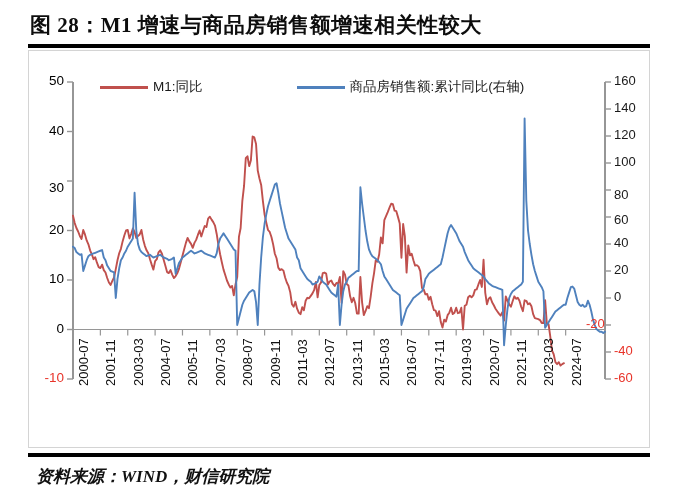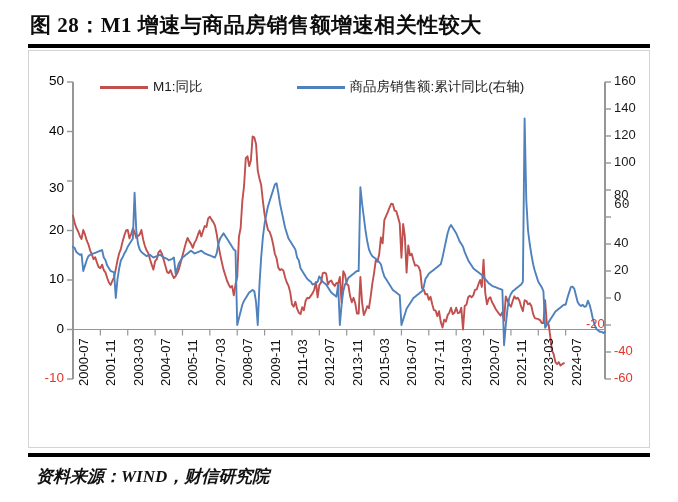--- a/index.html
+++ b/index.html
@@ -157,21 +157,21 @@
     <div class="ylab" style="left: 28px; width: 36px; top: 173px; margin-top: 8px;">30</div>
     <div class="ylab" style="left: 28px; width: 36px; top: 222.5px;">20</div>
     <div class="ylab" style="left: 28px; width: 36px; top: 272px;">10</div>
     <div class="ylab" style="left: 28px; width: 36px; top: 321.5px;">0</div>
     <div class="ylab neg" style="left: 28px; width: 36px; top: 371px;">-10</div>
     <div class="ylab-r" style="left: 614px; top: 74px;">160</div>
     <div class="ylab-r" style="left: 614px; top: 101px;">140</div>
     <div class="ylab-r" style="left: 614px; top: 128px;">120</div>
     <div class="ylab-r" style="left: 614px; top: 155px;">100</div>
     <div class="ylab-r" style="left: 614px; top: 182px; margin-top: 6px;">80</div>
-    <div class="ylab-r" style="left: 614px; top: 198px; font-family: Liberation Mono, monospace;">60</div>
+    <div class="ylab-r" style="left: 614px; top: 213px;">60</div>
     <div class="ylab-r" style="left: 614px; top: 236px;">40</div>
     <div class="ylab-r" style="left: 614px; top: 263px;">20</div>
     <div class="ylab-r" style="left: 614px; top: 290px;">0</div>
     <div class="ylab-r neg" style="left: 586px; top: 317px;">-20</div>
     <div class="ylab-r neg" style="left: 614px; top: 344px;">-40</div>
     <div class="ylab-r neg" style="left: 614px; top: 371px;">-60</div>
     <div class="xlab" style="left: 77px; top: 386px;">2000-07</div>
     <div class="xlab" style="left: 104.37px; top: 386px;">2001-11</div>
     <div class="xlab" style="left: 131.74px; top: 386px;">2003-03</div>
     <div class="xlab" style="left: 159.109px; top: 386px;">2004-07</div>

